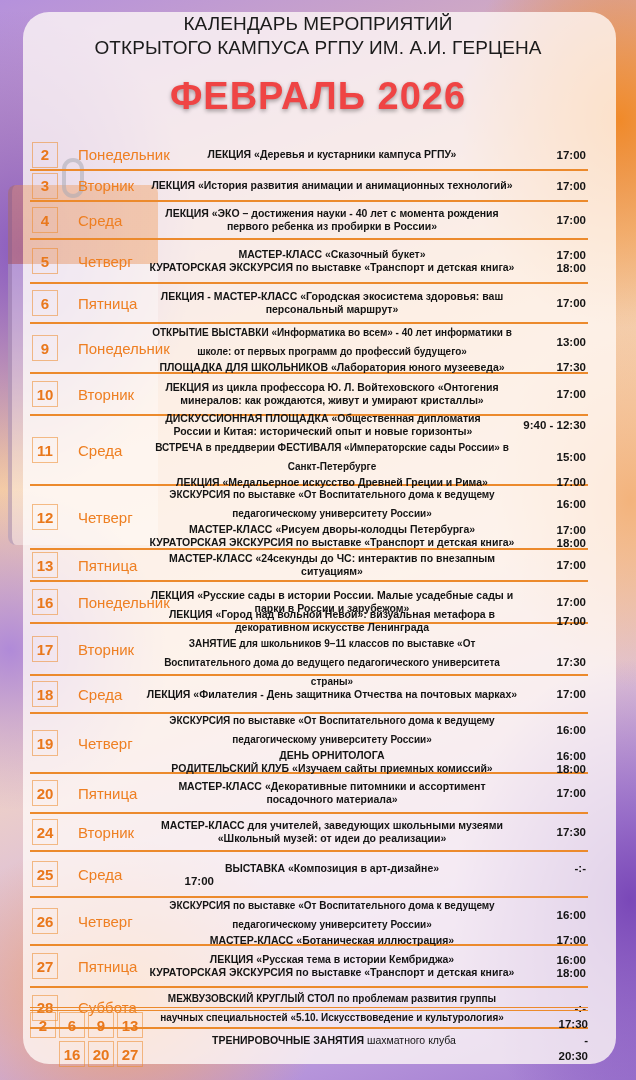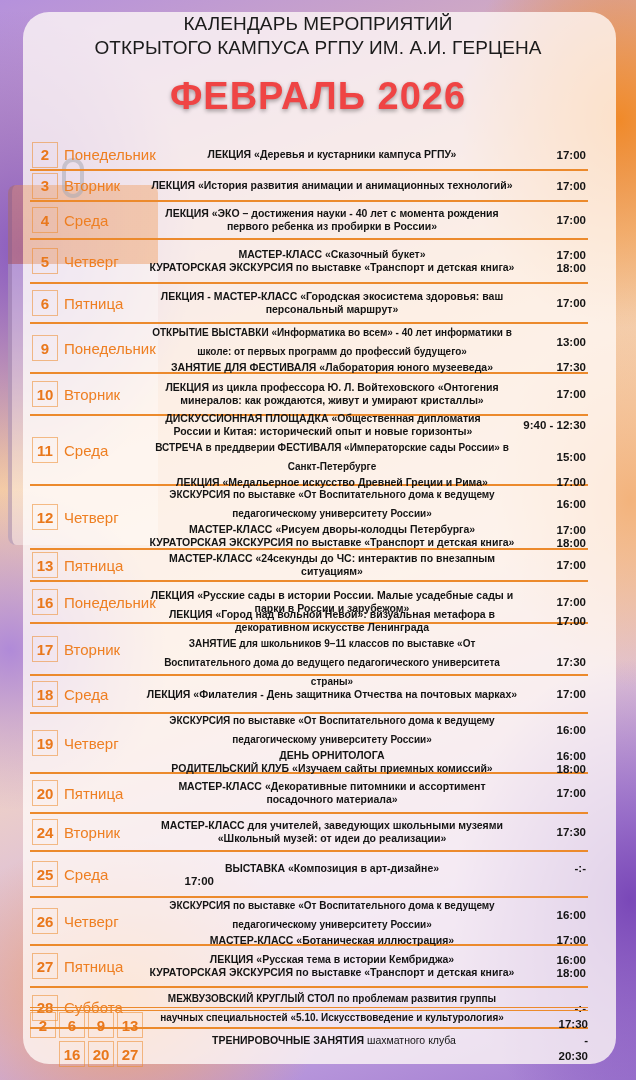--- a/index.html
+++ b/index.html
@@ -82,21 +82,21 @@
     color: #e9781c;
     font-weight: bold;
     font-size: 15px;
     display: flex; align-items: center; justify-content: center;
     flex: none;
     margin-left: 2px;
   }
   .dayname {
     color: #ee7f22;
     font-size: 15px;
-    margin-left: 6px;
+    margin-left: 20px;
     white-space: nowrap;
   }
   .events { flex: 1; display: flex; flex-direction: column; justify-content: center; }
   .event {
     display: flex; align-items: center;
   }
   .etext {
     flex: 1;
     text-align: center;
     color: #141414;
@@ -222,21 +222,21 @@
       <div class="datecol">
         <div class="daynum">9</div>
         <div class="dayname">Понедельник</div>
       </div>
       <div class="events">
         <div class="event">
           <div class="etext small"><span class="lead">ОТКРЫТИЕ ВЫСТАВКИ</span> <span>«Информатика во всем» - 40 лет информатики в школе: от первых программ до профессий будущего»</span></div>
           <div class="etime">13:00</div>
         </div>
         <div class="event">
-          <div class="etext"><span class="lead">ЗАНЯТИЕ ДЛЯ ФЕСТИВАЛЯ</span> <span>«Лаборатория юного музееведа»</span></div>
+          <div class="etext"><span class="lead">ПЛОЩАДКА ДЛЯ ШКОЛЬНИКОВ</span> <span>«Лаборатория юного музееведа»</span></div>
           <div class="etime">17:30</div>
         </div>
       </div>
     </div>
     <div class="row" style="height: 42px;">
       <div class="datecol">
         <div class="daynum">10</div>
         <div class="dayname">Вторник</div>
       </div>
       <div class="events">

